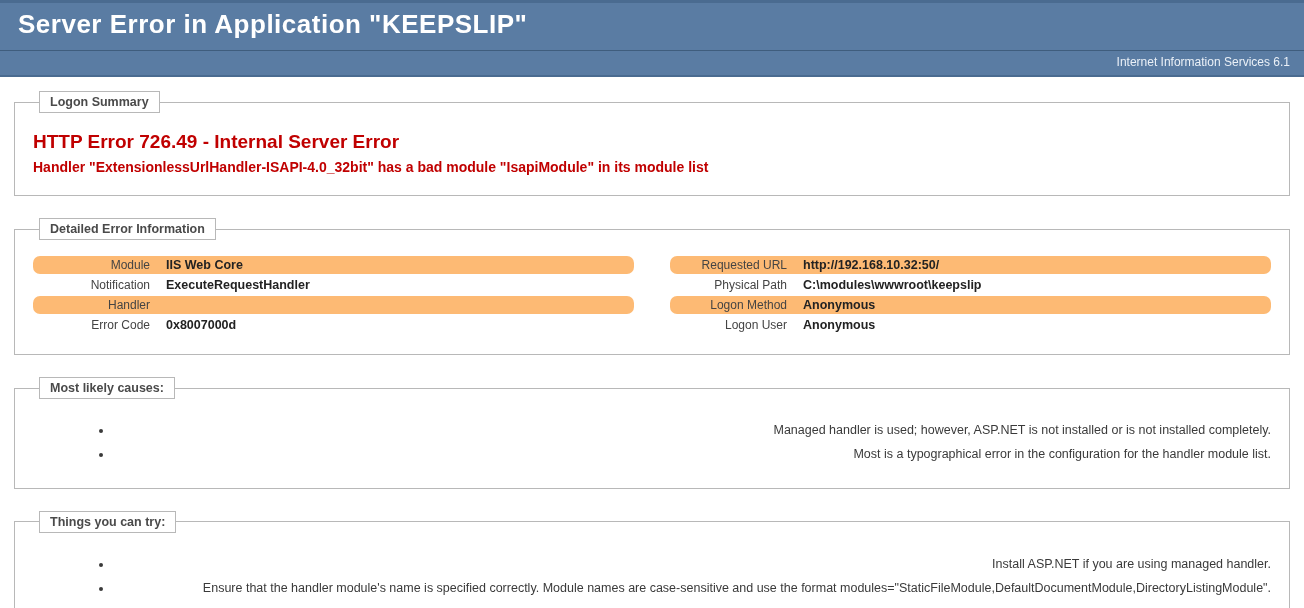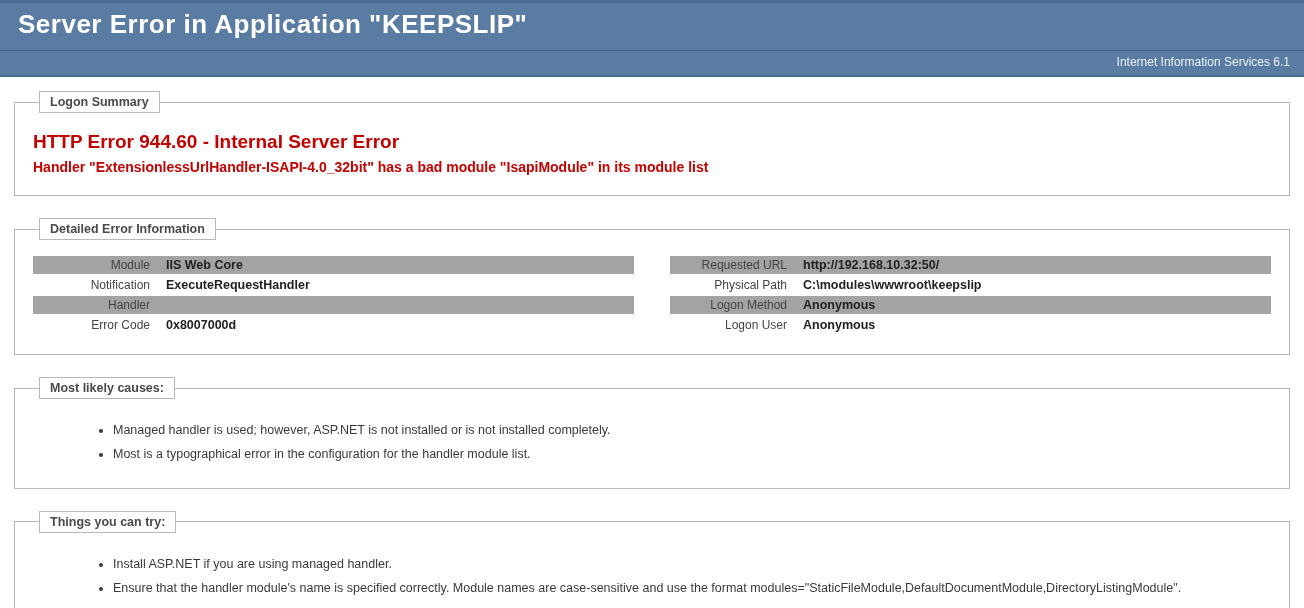--- a/index.html
+++ b/index.html
@@ -65,21 +65,21 @@
     display: flex;
     gap: 36px;
   }
   .detail-col { flex: 1 1 50%; }
   .detail-row {
     display: flex;
     align-items: baseline;
     margin: 0 0 2px 0;
     padding: 2px 0;
   }
-  .detail-row.alt { background: #a3a3a3; }
+  .detail-row.alt { background: #fdba74; border-radius: 7px; }
   .detail-label {
     width: 125px;
     min-width: 125px;
     text-align: right;
     color: #444;
     font-size: 12px;
     padding-right: 8px;
   }
   .detail-value {
     font-weight: bold;
@@ -87,37 +87,37 @@
     color: #222;
     word-break: break-all;
     padding-left: 8px;
   }
   ul.bullets {
     margin: 6px 0 2px 0;
     padding-left: 80px;
     color: #3a3a3a;
     font-size: 12.5px;
   }
-  ul.bullets li { margin: 7px 0; line-height: 1.35; }
+  ul.bullets li { margin: 7px 0; line-height: 1.35; text-align: right; }
 </style>
 </head>
 <body>
 
 <div class="header-bar">
   <h1>Server Error in Application "KEEPSLIP"</h1>
 </div>
 <div class="sub-bar">
   <span>Internet Information Services 6.1</span>
 </div>
 
 <div class="content">
 
   <fieldset class="section">
     <legend>Logon Summary</legend>
-    <div class="err-title">HTTP Error 944.60 - Internal Server Error</div>
+    <div class="err-title">HTTP Error 726.49 - Internal Server Error</div>
     <div class="err-msg">Handler "ExtensionlessUrlHandler-ISAPI-4.0_32bit" has a bad module "IsapiModule" in its module list</div>
   </fieldset>
 
   <fieldset class="section">
     <legend>Detailed Error Information</legend>
     <div class="detail-cols">
       <div class="detail-col">
         <div class="detail-row alt">
           <div class="detail-label">Module</div>
           <div class="detail-value">IIS Web Core</div>

